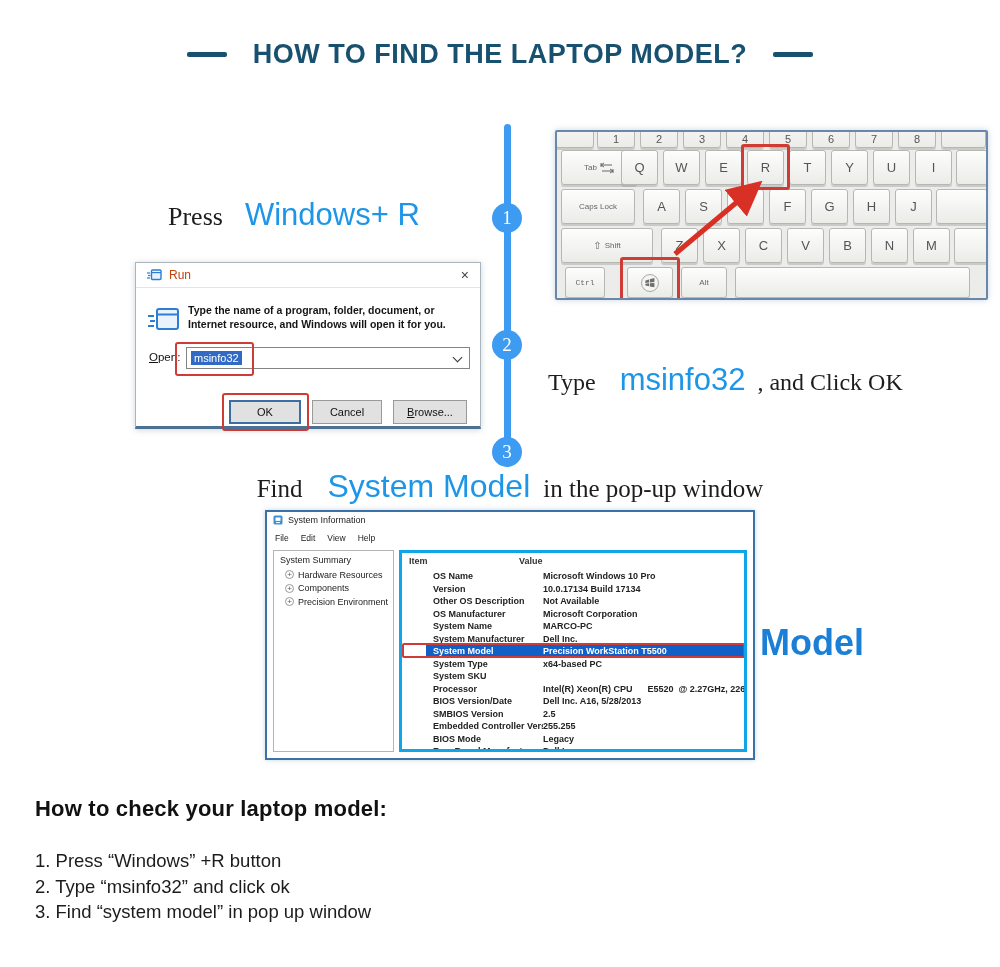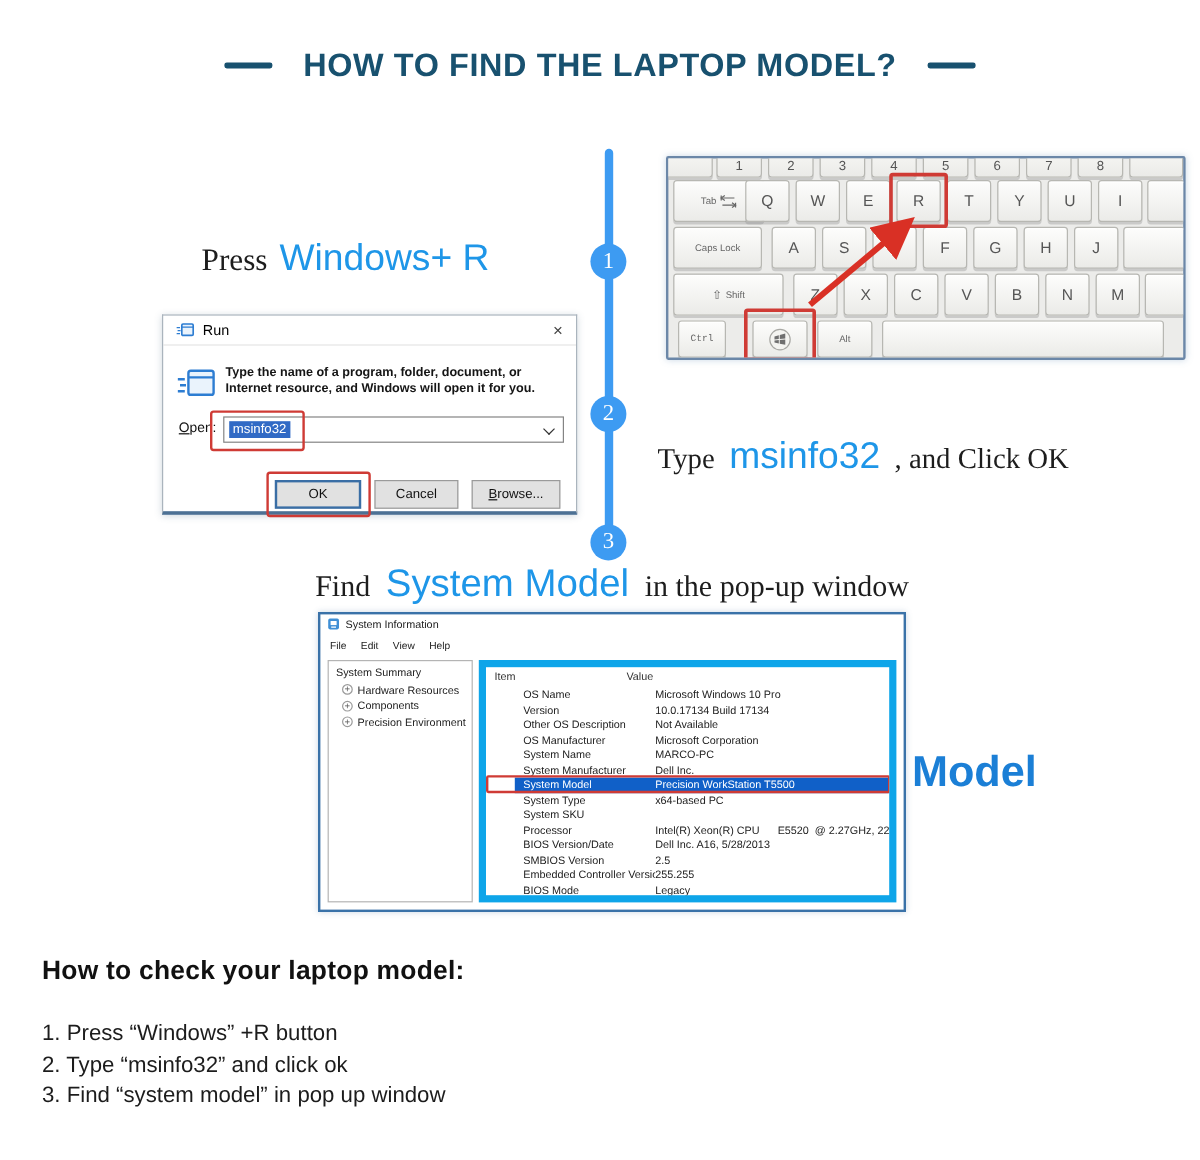--- a/index.html
+++ b/index.html
@@ -17,21 +17,21 @@
   
   .timeline-line { position:absolute; left:504px; top:124px; width:7px; height:332px;
                    background:#3d9bf2; border-radius:4px; }
   .step-badge { position:absolute; left:492px; width:30px; height:30px; border-radius:50%;
                 background:#3d9bf2; color:#fff; display:flex; align-items:center; justify-content:center;
                 font-family:"Liberation Serif", serif; font-size:19px; }
 
   
   .caption { position:absolute; display:flex; align-items:baseline; }
   .serif-text { font-family:"Liberation Serif", serif; color:#1d1d1d; }
-  .blue-big { color:#1e96e8; font-weight:500; }
+  .blue-big { color:#1e96e8; font-weight:500;margin-left:12px; }
   .cap1 { left:168px; top:197px; gap:10px; }
   .cap1 .serif-text { font-size:26px; }
   .cap1 .blue-big { font-size:31px; }
   .cap2 { left:548px; top:362px; gap:12px; }
   .cap2 .serif-text { font-size:24px; }
   .cap2 .blue-big { font-size:31px; }
   .cap3 { left:230px; top:468px; width:560px; justify-content:center; gap:13px; }
   .cap3 .serif-text { font-size:25px; }
   .cap3 .blue-big { font-size:32px; }
 
@@ -48,21 +48,21 @@
   .key-num { align-items:flex-end; padding-bottom:2px; font-size:11px; }
   .key-small { font-size:8px; color:#666; gap:3px; }
   .kb-arrow { position:absolute; left:0; top:0; pointer-events:none; }
 
   
   .run-dialog { position:absolute; left:135px; top:262px; width:346px; height:167px; background:#fff;
                 border:1px solid #aab4bd; border-bottom:3px solid #4d7194;
                 box-shadow:0 1px 6px rgba(60,90,120,.25); }
   .rd-titlebar { position:absolute; left:0; top:0; width:100%; height:25px; display:flex;
                  align-items:center; gap:7px; padding:0 11px; border-bottom:1px solid #e4e4e4; }
-  .rd-title { font-size:12px; color:#000000;text-align:right; }
+  .rd-title { font-size:12px; color:#c2410c;text-align:right; }
   .rd-close { margin-left:auto; font-size:14px; color:#444; cursor:default; }
   .rd-desc { position:absolute; left:52px; top:40px; width:282px; font-size:10.5px; font-weight:600;
              color:#151515; line-height:1.38; }
   .rd-big-icon { position:absolute; left:12px; top:44px; }
   .rd-open-label { position:absolute; left:13px; top:88px; font-size:11.5px; color:#111; }
   .rd-combo { position:absolute; left:50px; top:84px; width:284px; height:22px; background:#fff;
               border:1px solid #848484; display:flex; align-items:center; padding:0 4px; }
   .rd-combo-selection { background:#316ac5; color:#fff; font-size:11px; padding:1px 3px; }
   .rd-combo-chevron { position:absolute; right:8px; top:6px; width:7px; height:7px;
                       border-right:1.5px solid #333; border-bottom:1.5px solid #333;
@@ -79,22 +79,22 @@
   .sysinfo { position:absolute; left:265px; top:510px; width:490px; height:250px; background:#fff;
              border:2px solid #3a72a8; box-shadow:0 0 5px rgba(80,120,160,.3); font-size:9px; color:#222; }
   .si-titlebar { position:absolute; left:6px; top:3px; display:flex; align-items:center; gap:5px; }
   .si-title { font-size:9px; color:#222; }
   .si-menubar { position:absolute; left:8px; top:21px; display:flex; gap:12px; font-size:8.5px; color:#222; }
   .si-left { position:absolute; left:6px; top:38px; width:121px; bottom:6px; border:1px solid #b4b4b4; }
   .si-tree-root { font-size:9px; padding:4px 0 3px 6px; }
   .si-tree-item { display:flex; align-items:center; gap:4px; padding-left:11px; height:13.5px; font-size:9px; }
   .expander { width:9px; height:9px; border:1px solid #9a9a9a; border-radius:50%; font-size:8px;
               line-height:7px; text-align:center; color:#555; background:#fff; flex:none; }
-  .si-right { position:absolute; left:132px; top:38px; right:6px; bottom:6px; border:6px solid #0ea5e9;
-              overflow:hidden; }
+  .si-right { position:absolute; left:132px; top:38px; right:6px; bottom:6px; border:3px solid #0ea5e9;
+              overflow:hidden;font-weight:bold; }
   .si-header { position:absolute; top:3px; left:0; right:0; display:flex; padding-left:7px; color:#333; }
   .si-header .si-item { width:110px; }
   .si-rows { position:absolute; top:17px; left:0; right:0; }
   .si-row { display:flex; height:12.5px; align-items:center; padding-left:7px;margin-left:24px; }
   .si-item { width:110px; flex:none; overflow:hidden; white-space:nowrap; }
   .si-value { flex:1; overflow:hidden; white-space:pre; }
   .si-selected { background:#1060c8; color:#fff; }
   .si-row-redbox { left:0; right:-1px; top:73px; height:15px; border-width:2px; border-radius:2px; }
 
   .model-callout { position:absolute; left:760px; top:622px; font-size:36px; font-weight:600;

